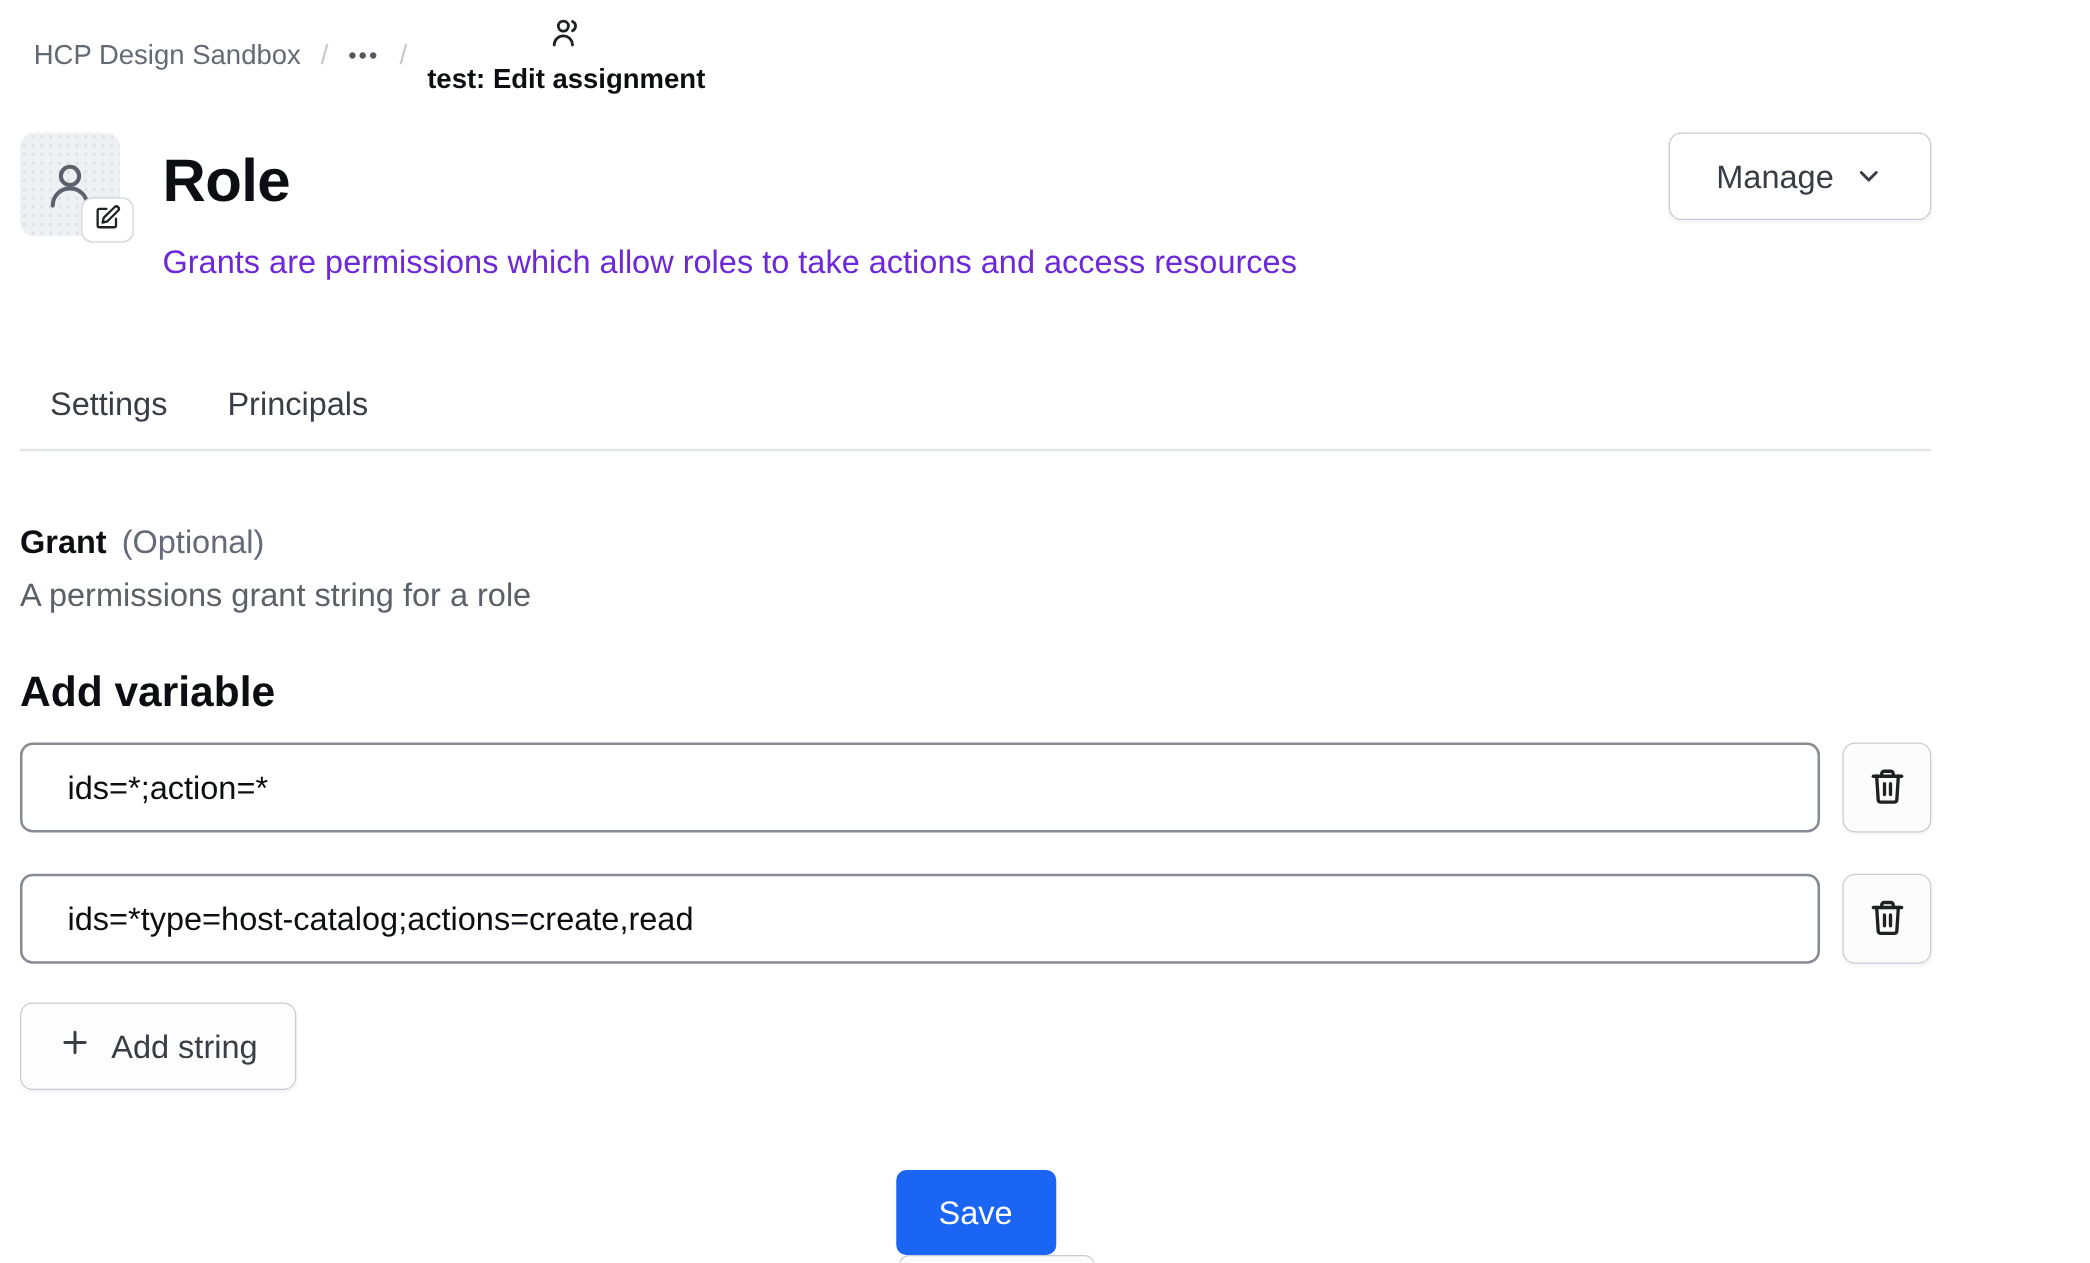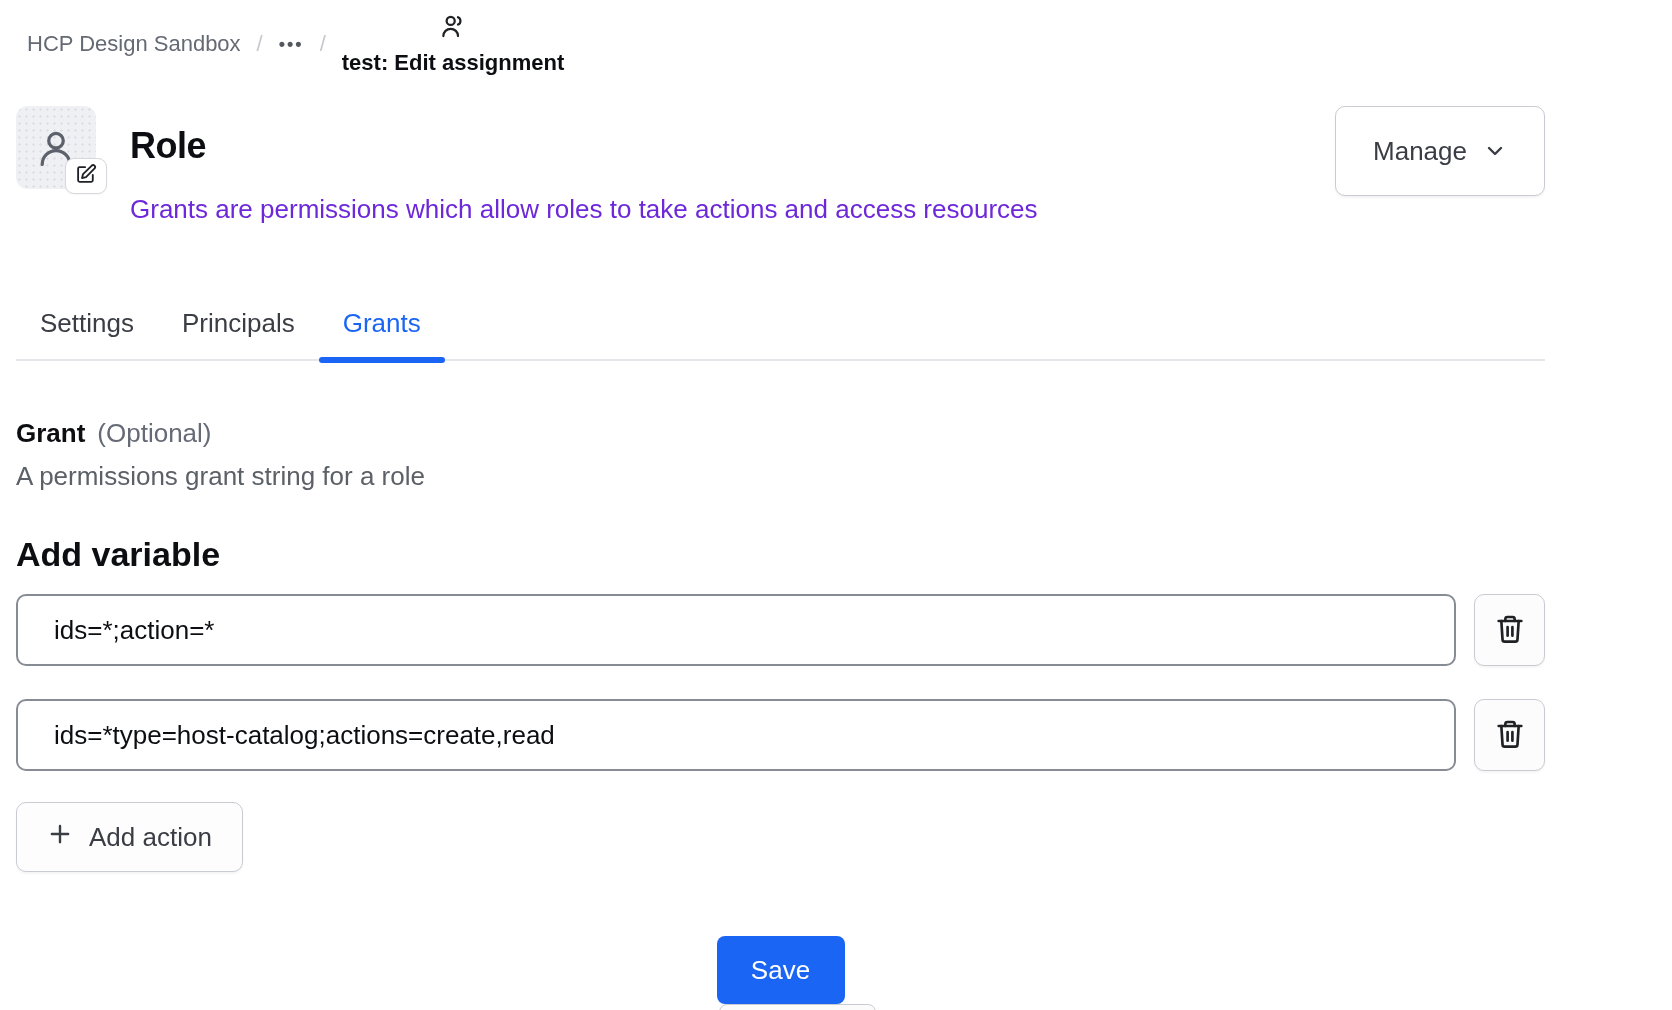--- a/index.html
+++ b/index.html
@@ -44,25 +44,25 @@
   .avatar svg { display: block; }
   .avatar-edit-badge {
     position: absolute; left: 49px; top: 52px;
     width: 42px; height: 36px;
     background: #ffffff; border: 1.5px solid #d6d8dd; border-radius: 9px;
     display: flex; align-items: center; justify-content: center;
     cursor: pointer;
     box-shadow: 0 1px 2px rgba(0,0,0,0.04);
   }
   .title-col { margin-left: 34px; }
-  .page-title { font-size: 36px; font-weight: 700; line-height: 80px; color: #0d0e12; letter-spacing: -0.5px; }
+  .page-title { font-size: 48px; font-weight: 700; line-height: 80px; color: #0d0e12; letter-spacing: -0.5px; }
   .page-subtitle { font-size: 26px; color: #6d28d9; margin-top: 8px; line-height: 30px; }
   .manage-btn {
     margin-left: auto;
-    width: 210px; height: 90px;
+    width: 210px; height: 70px;
     display: flex; align-items: center; justify-content: center; gap: 16px;
     background: #ffffff; border: 1.5px solid #c8cbd1; border-radius: 10px;
     font-family: inherit; font-size: 26px; font-weight: 500; color: #3b3d45;
     cursor: pointer;
     box-shadow: 0 2px 2px rgba(60,64,72,0.06);
   }
   .manage-btn svg { display: block; }
 
   
   .tabs {
@@ -195,21 +195,20 @@
           <path d="M6 9l6 6 6-6"></path>
         </svg>
       </span>
     </button>
   </header>
 
   
   <div class="tabs">
     <button class="tab">Settings</button>
     <button class="tab">Principals</button>
-    <button class="tab active">Grants</button>
   </div>
 
   
   <div class="grant-label-row">
     <span class="grant-label">Grant</span>
     <span class="grant-optional">(Optional)</span>
   </div>
   <div class="grant-help">A permissions grant string for a role</div>
 
   <div class="add-variable-label">Add variable</div>
@@ -241,21 +240,21 @@
       </span>
     </button>
   </div>
 
   <button class="add-grant-btn">
     <span>
       <svg width="26" height="26" viewBox="0 0 24 24" fill="none" stroke="#3b3d45" stroke-width="2.2" stroke-linecap="round">
         <path d="M12 4.5v15M4.5 12h15"></path>
       </svg>
     </span>
-    <span>Add action</span>
+    <span>Add string</span>
   </button>
 
   
   <div class="actions">
     <button class="save-btn">Save</button>
     <button class="cancel-btn">Sandbox</button>
   </div>
 
 </div>
 

